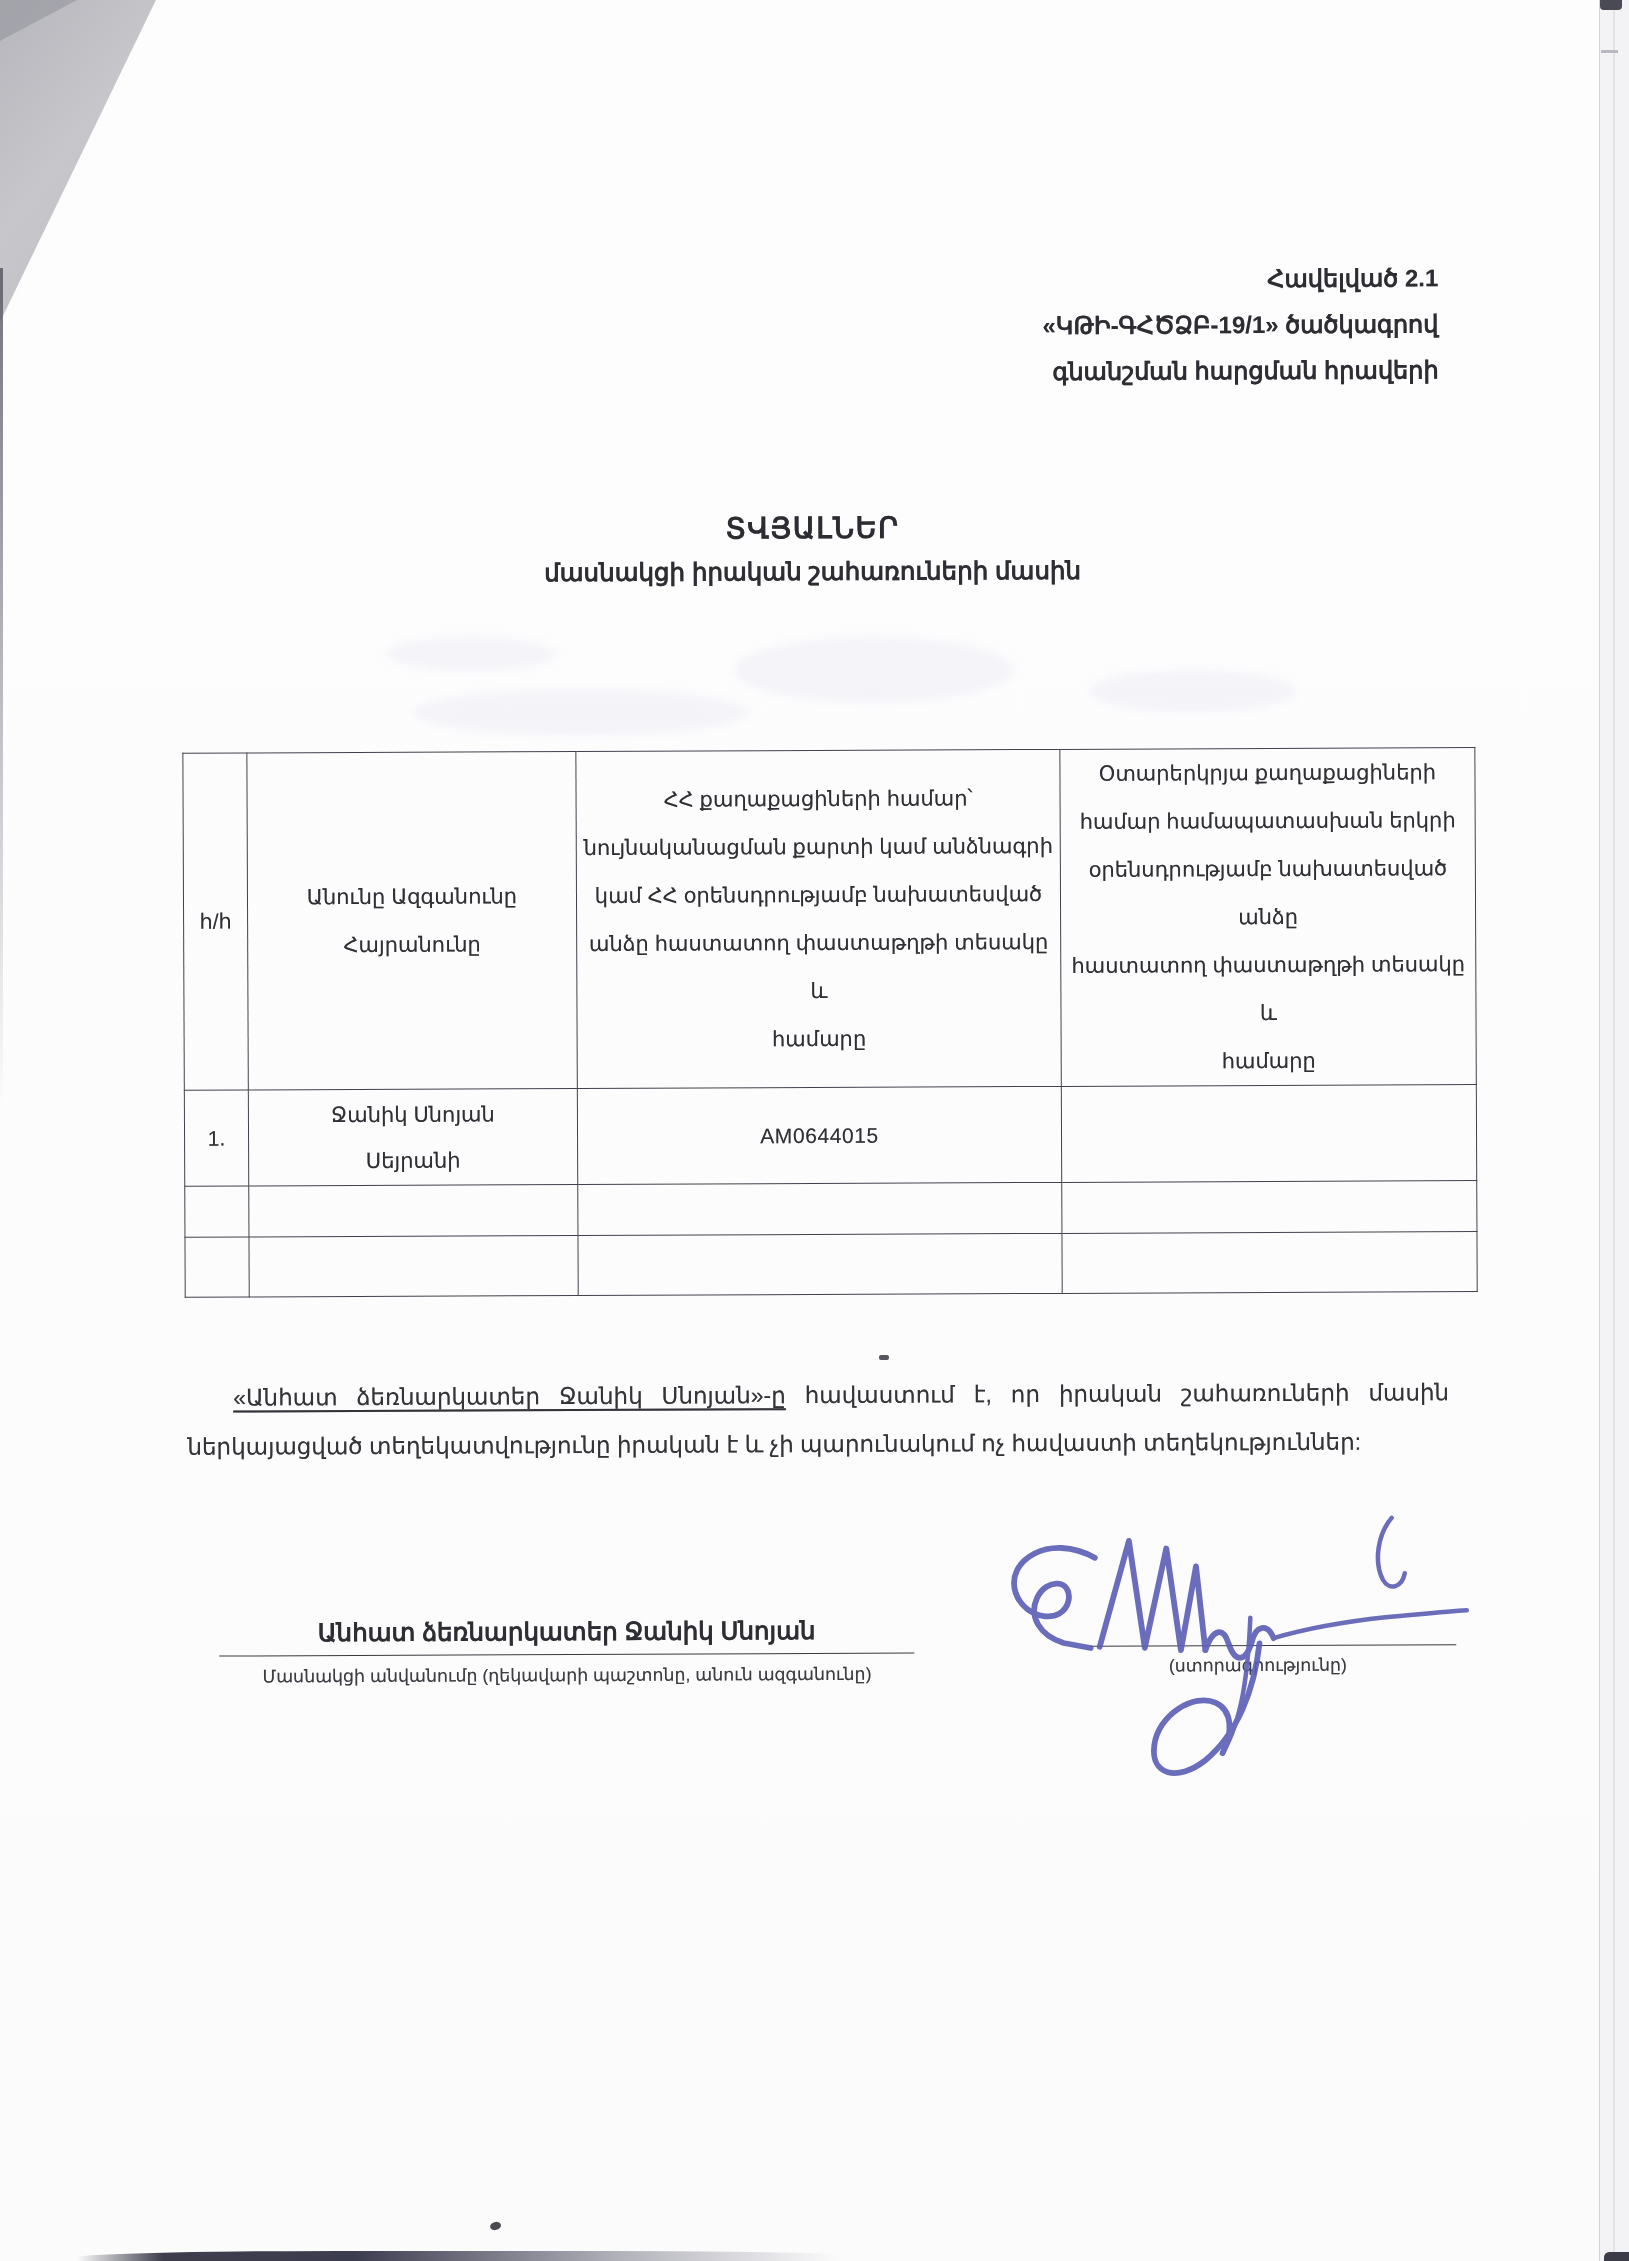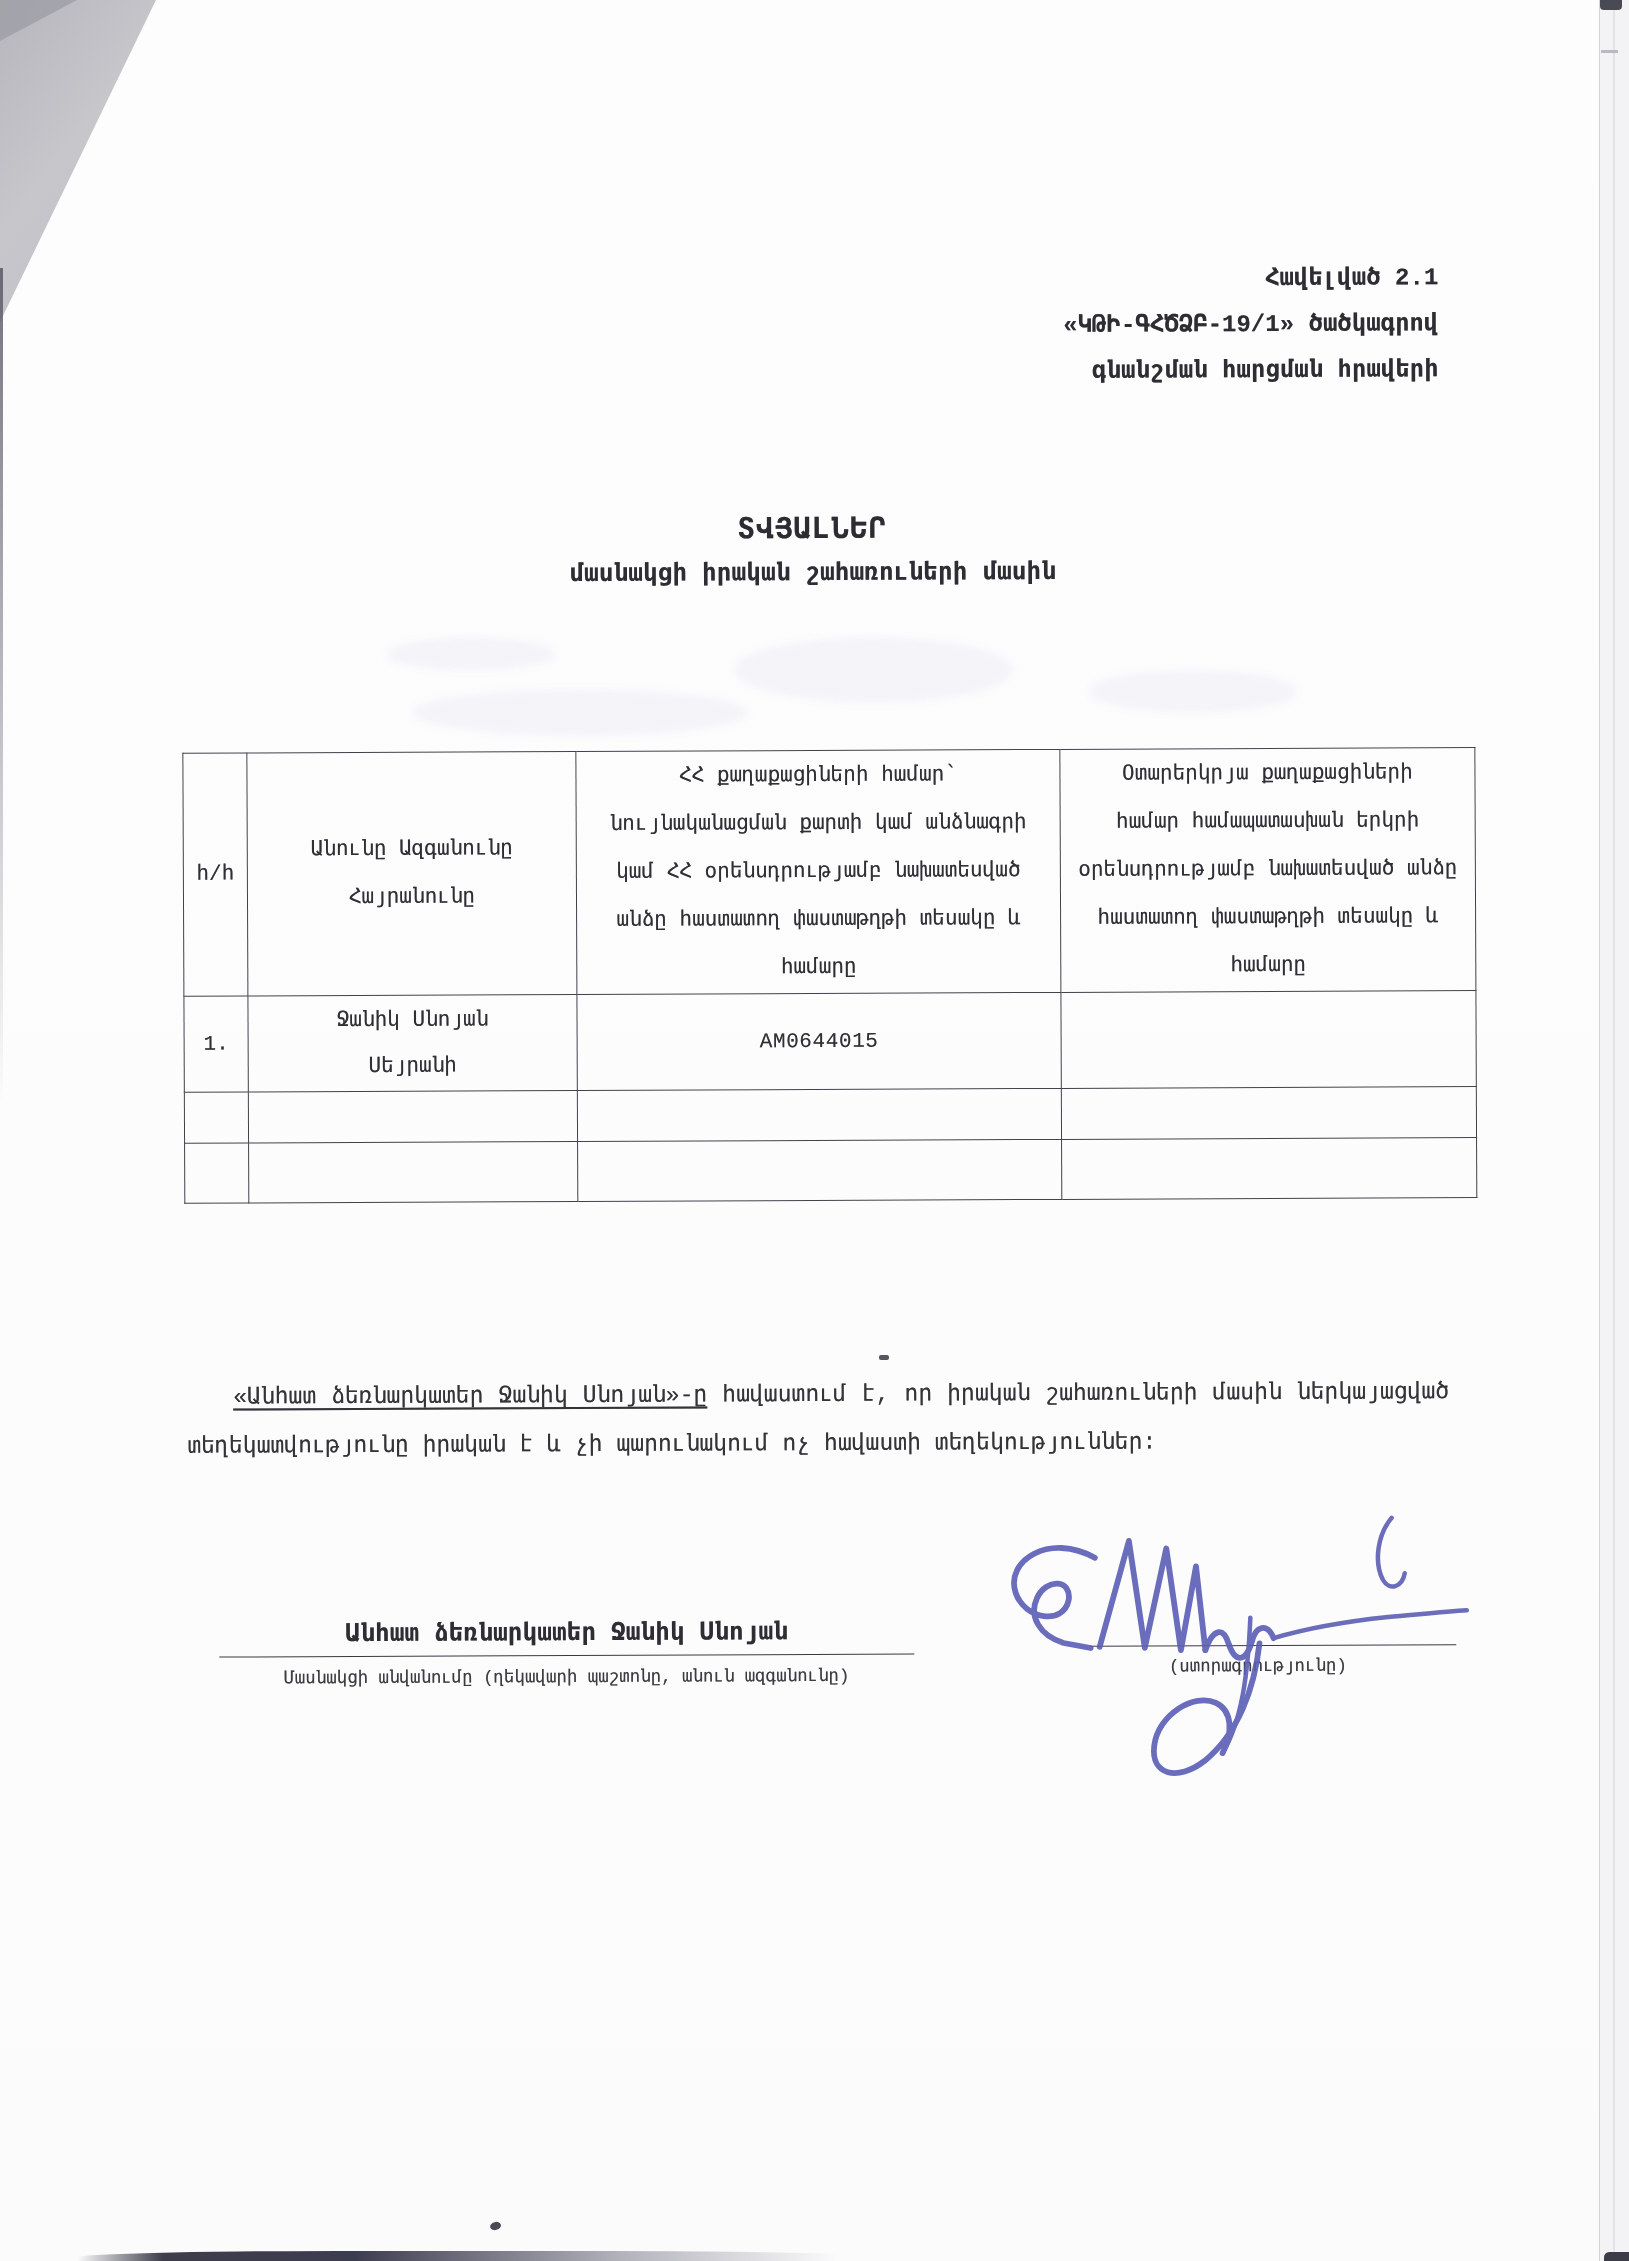--- a/index.html
+++ b/index.html
@@ -1,21 +1,21 @@
 <!DOCTYPE html>
 <html style="font-size:10.3px"><head>
 <meta charset="utf-8">
 <style>
   html,body{margin:0;padding:0;background:#e8e8ea;}
   .page{
     position:relative;
     width:1630px;height:2261px;
     background:linear-gradient(180deg,#fdfdfe 0%,#fcfcfd 60%,#fbfbfc 100%);
     overflow:hidden;
-    font-family:Liberation Mono, monospace;
+    font-family:Liberation Sans, sans-serif;
     color:#303036;
   }
   .content{position:absolute;inset:0;transform:rotate(-0.25deg);transform-origin:815px 1128px;}
   .txt{text-shadow:0 0 0.4px rgba(40,40,48,.45);}
 
   
   .wedge{position:absolute;left:0;top:0;width:156px;height:322px;
     clip-path:polygon(0 0,100% 0,0 100%);
     background:linear-gradient(128deg,#b6b6bc 0%,#c6c6cb 45%,#c2c2c8 70%,#94949d 98%);}
   .wedge-dark{position:absolute;left:0;top:0;width:77px;height:41px;

